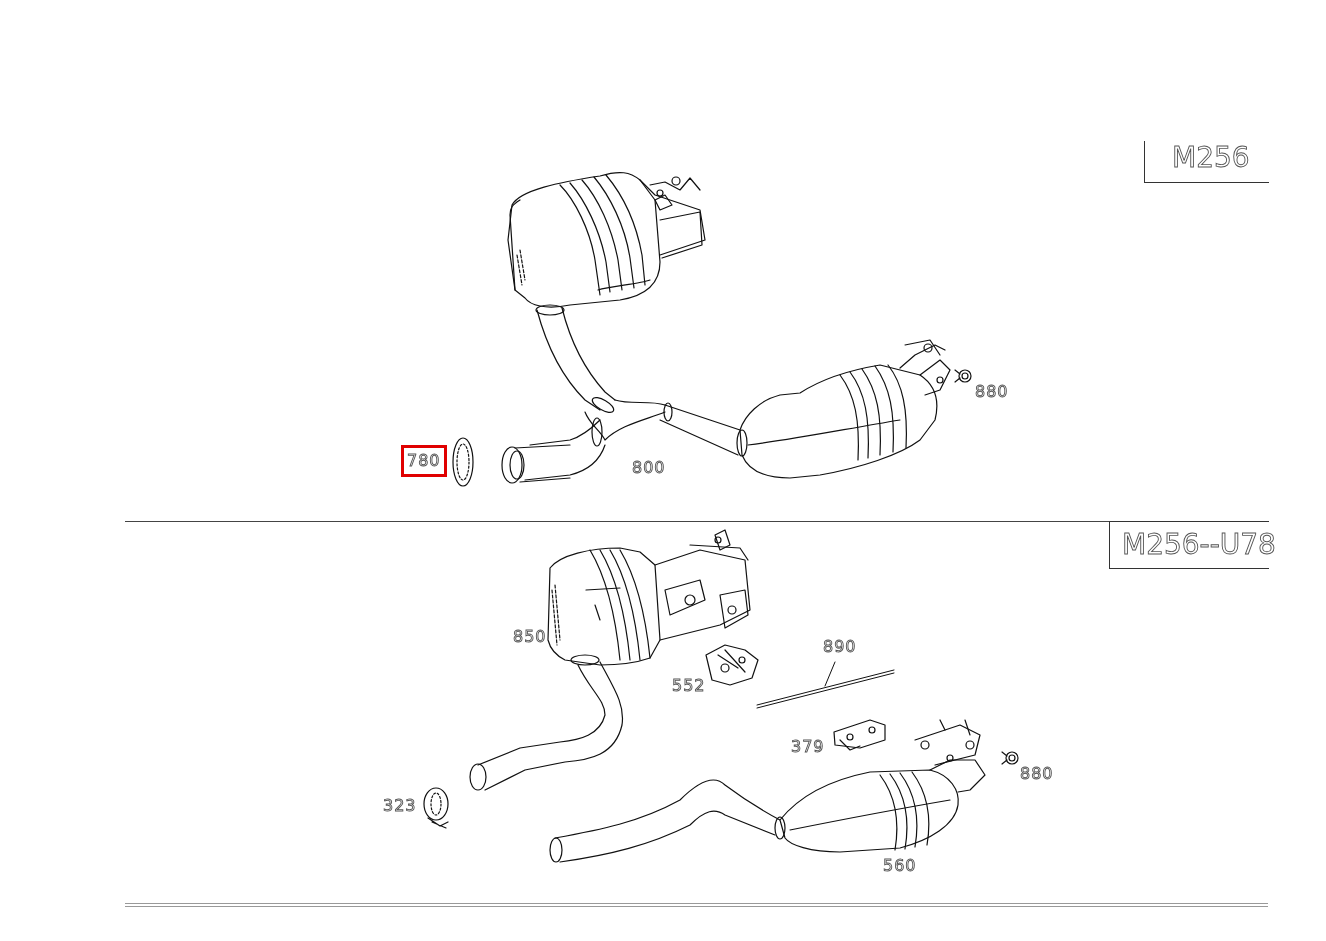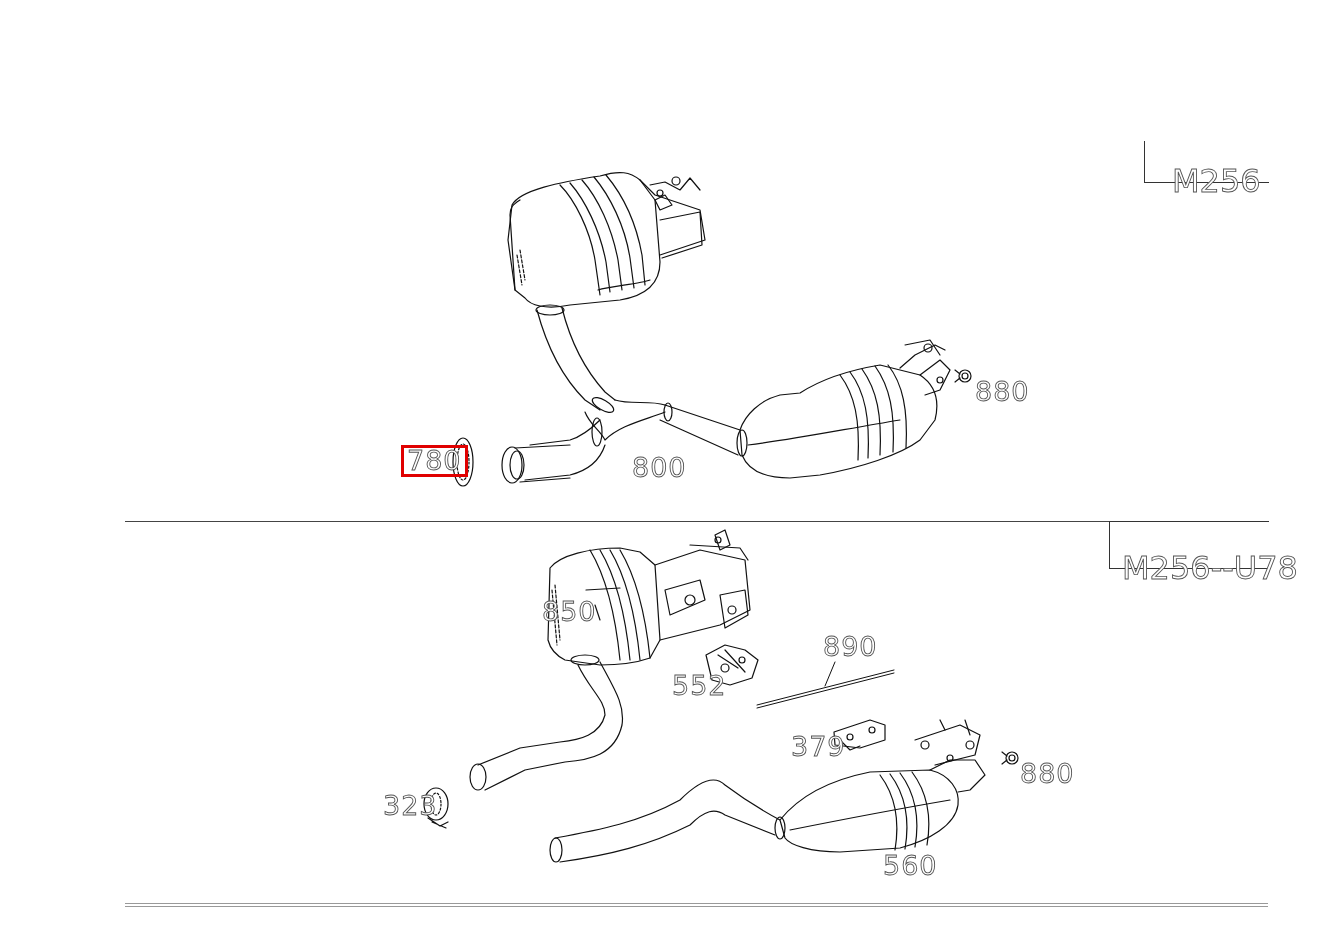--- a/index.html
+++ b/index.html
@@ -1,26 +1,26 @@
 <!DOCTYPE html>
 <html><head>
 <meta charset="utf-8">
 <style>
   html, body { margin: 0; padding: 0; background: #ffffff; }
   body { width: 1326px; height: 941px; position: relative; overflow: hidden; font-family: "DejaVu Sans", sans-serif; }
   .diagram { position: absolute; left: 0; top: 0; width: 1326px; height: 941px; }
   svg.art { position: absolute; left: 0; top: 0; }
   .callout {
-    position: absolute; font-family: "DejaVu Sans", sans-serif; font-size: 27px; line-height: 24px;
+    position: absolute; font-family: "DejaVu Sans", sans-serif; font-size: 16px; line-height: 24px;
     color: #ffffff; -webkit-text-stroke: 0.9px #555; letter-spacing: 1px; cursor: pointer; white-space: nowrap;
   }
   .callout.selected { outline: 3px solid #e00000; outline-offset: 0px; padding: 1px 3px; }
   .variant-label {
-    position: absolute; font-family: "DejaVu Sans", sans-serif; font-size: 32px; line-height: 32px;
-    color: #ffffff; -webkit-text-stroke: 0.9px #555; white-space: nowrap; margin-top: 23px;
+    position: absolute; font-family: "DejaVu Sans", sans-serif; font-size: 28px; line-height: 32px;
+    color: #ffffff; -webkit-text-stroke: 0.9px #555; white-space: nowrap;
   }
   .variant-box { position: absolute; border-left: 1px solid #333; border-bottom: 1px solid #333; }
   .variant-box.boxed { border-top: 1px solid #333; }
   .divider { position: absolute; height: 1px; background: #444; }
   .footer-rule { position: absolute; height: 4px; border-top: 1px solid #999; border-bottom: 1px solid #999; box-sizing: border-box; }
 </style>
 </head>
 <body>
 
 <div class="diagram">
@@ -168,21 +168,21 @@
 
   <div class="divider" style="left:125px; top:521px; width:1143px;"></div>
 
   <div class="variant-box boxed" style="left:1109px; top:521px; width:159px; height:46px;"></div>
   <div class="variant-label" style="left:1122px; top:529px;">M256--U78</div>
 
   <div class="callout selected" style="left:404px; top:448px;text-align:center;">780</div>
   <div class="callout" style="left:632px; top:456px;">800</div>
   <div class="callout" style="left:975px; top:380px;">880</div>
 
-  <div class="callout" style="left:513px; top:600px;margin-left:29px;">850</div>
+  <div class="callout" style="left:513px; top:625px;">850</div>
   <div class="callout" style="left:672px; top:674px;">552</div>
   <div class="callout" style="left:823px; top:635px;">890</div>
   <div class="callout" style="left:791px; top:735px;">379</div>
   <div class="callout" style="left:1020px; top:762px;">880</div>
   <div class="callout" style="left:383px; top:794px;">323</div>
   <div class="callout" style="left:883px; top:854px;">560</div>
 
   <div class="footer-rule" style="left:125px; top:903px; width:1143px;"></div>
 </div>
 

